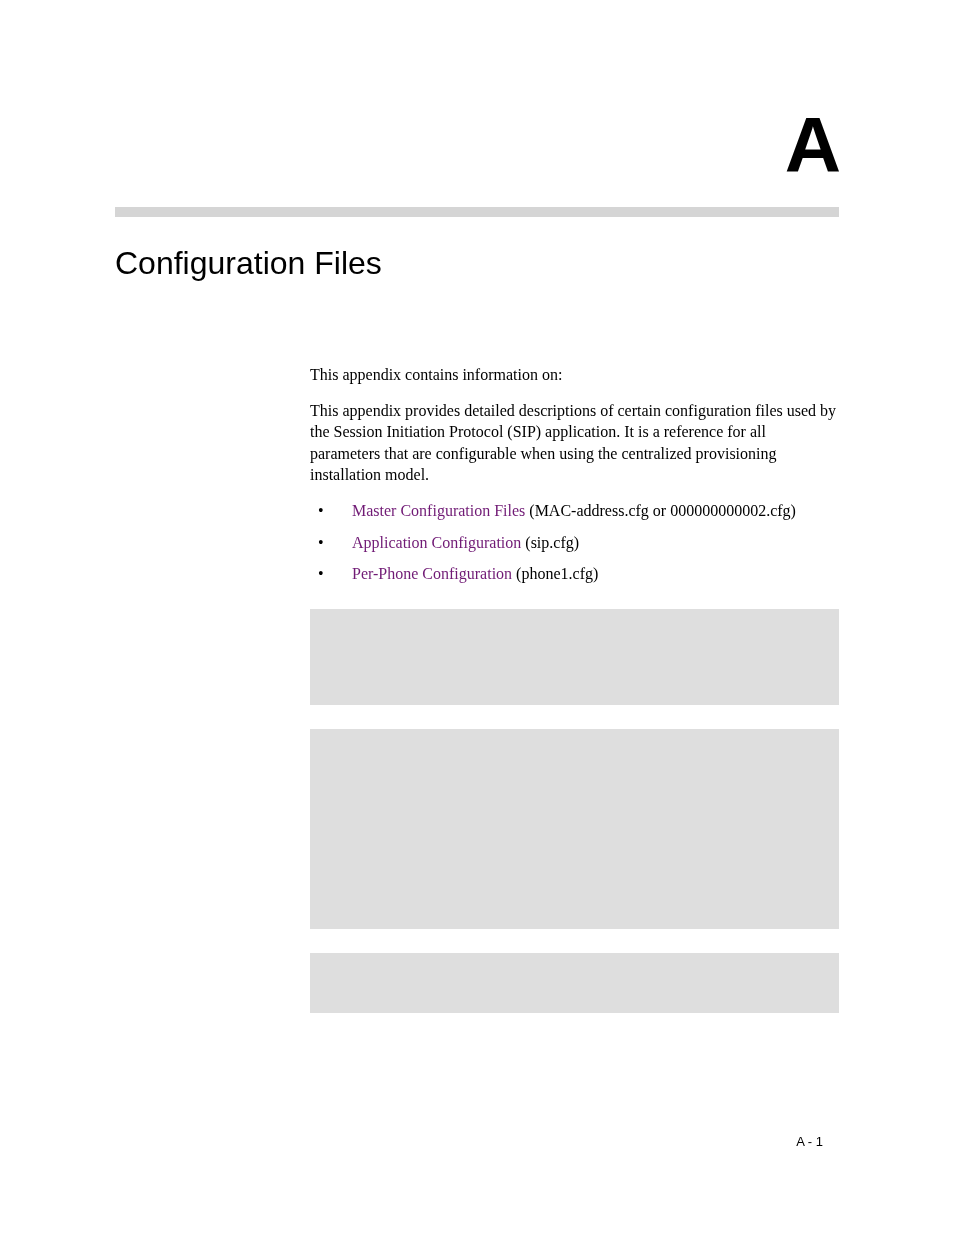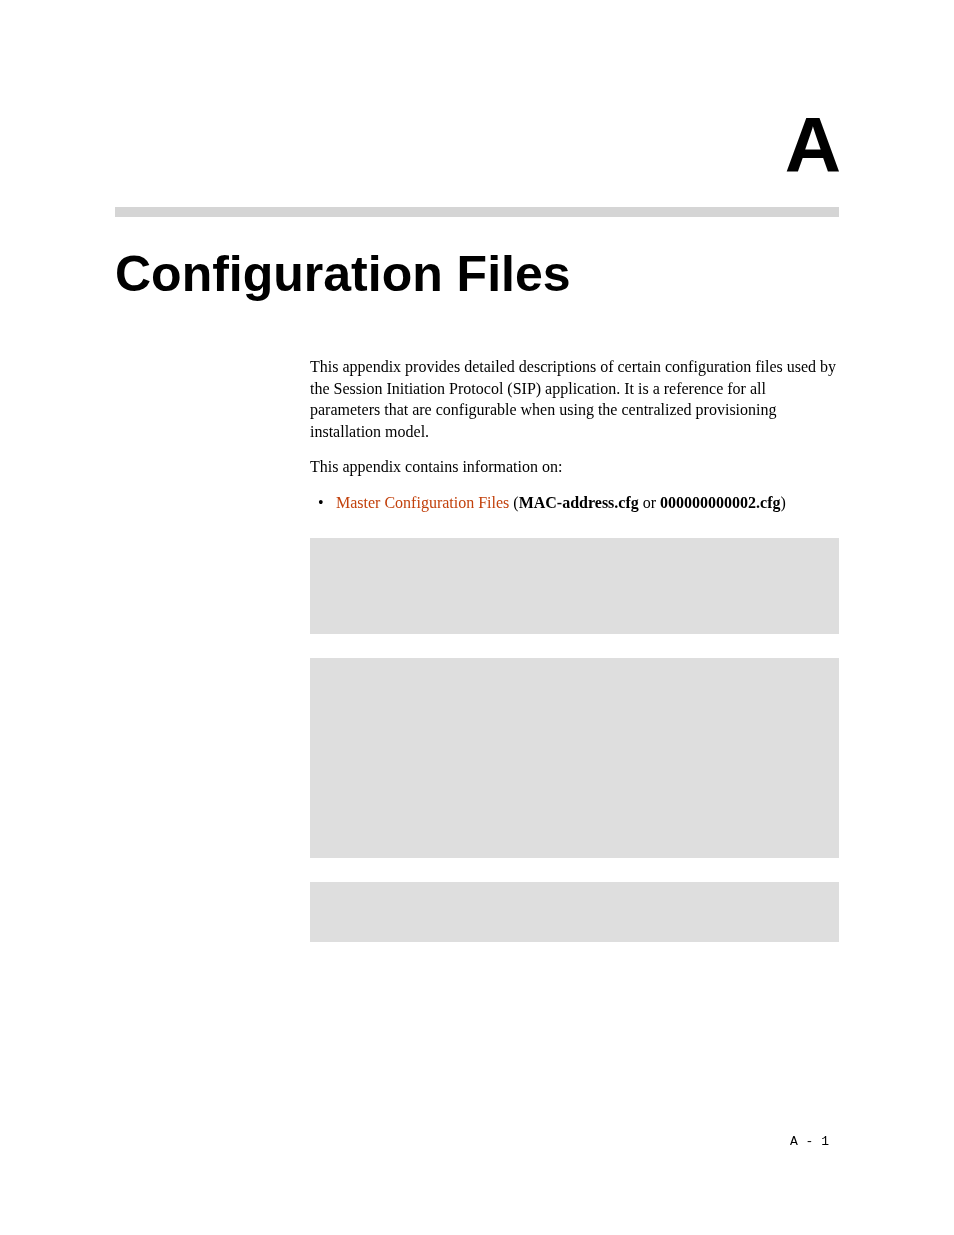--- a/index.html
+++ b/index.html
@@ -27,24 +27,24 @@
       margin-bottom: 16px;
       letter-spacing: -2px;
     }
     .divider {
       height: 10px;
       background: #d5d5d5;
       margin-bottom: 28px;
     }
     .title {
       font-family: 'Arial Narrow', Arial, sans-serif;
-      font-size: 50px;
-      font-weight: 700;
+      font-size: 32px;
+      font-weight: 400;
       letter-spacing: 0px;
-      margin-bottom: 53px;
+      margin-bottom: 82px;
     }
     .body-content {
       margin-left: 195px;
       font-size: 16px;
       line-height: 1.35;
       color: #000;
     }
     .para {
       margin-bottom: 14px;
     }
@@ -58,67 +58,74 @@
       margin-bottom: 10px;
     }
     .list li::before {
       content: "•";
       position: absolute;
       left: 8px;
       top: 0;
       font-size: 16px;
     }
     .link {
-      color: #c2410c;
+      color: #701a75;
       cursor: pointer;
+      margin-left: 16px;
     }
     .bold {
-      font-weight: 700;
+      font-weight: 400;
     }
     .gray-box {
       background: #dedede;
       margin-top: 24px;
     }
     .gray-box-1 {
       height: 96px;
     }
     .gray-box-2 {
       height: 200px;
     }
     .gray-box-3 {
       height: 60px;
     }
     .page-number {
       position: absolute;
       bottom: 86px;
-      right: 125px;
-      font-family: Liberation Mono, monospace;
+      right: 131px;
+      font-family: Liberation Sans, sans-serif;
       font-size: 13px;
     }
   </style>
 </head>
 <body>
 
 <div class="page">
 
   <div class="appendix-letter">A</div>
 
   <div class="divider"></div>
 
   <h1 class="title">Configuration Files</h1>
 
   <div class="body-content">
 
+    <p class="para">This appendix contains information on:</p>
+
     <p class="para">This appendix provides detailed descriptions of certain configuration files used by the Session Initiation Protocol (SIP) application. It is a reference for all parameters that are configurable when using the centralized provisioning installation model.</p>
-
-    <p class="para">This appendix contains information on:</p>
 
     <ul class="list">
       <li>
         <span class="link">Master Configuration Files</span><span> (</span><span class="bold">MAC-address.cfg</span><span> or </span><span class="bold">000000000002.cfg</span><span>)</span>
+      </li>
+      <li>
+        <span class="link">Application Configuration</span><span> (</span><span class="bold">sip.cfg</span><span></span><span class="bold"></span><span>)</span>
+      </li>
+      <li>
+        <span class="link">Per-Phone Configuration</span><span> (</span><span class="bold">phone1.cfg</span><span></span><span class="bold"></span><span>)</span>
       </li>
     </ul>
 
 
     <div class="gray-box gray-box-1"></div>
     <div class="gray-box gray-box-2"></div>
     <div class="gray-box gray-box-3"></div>
 
   </div>
 

